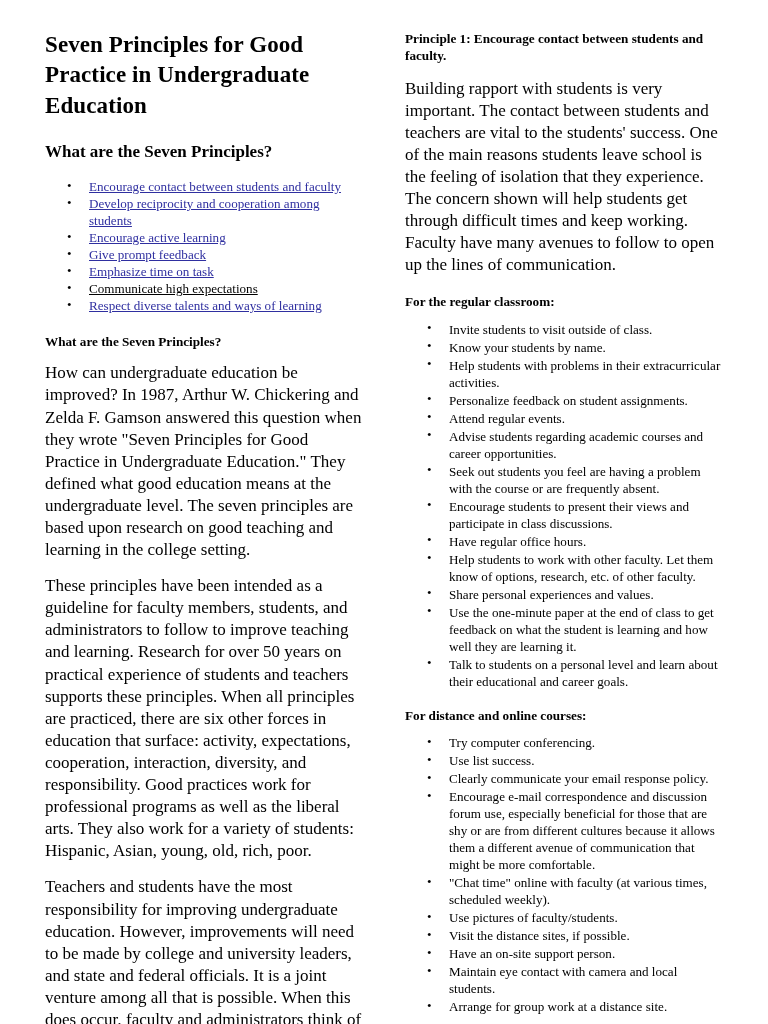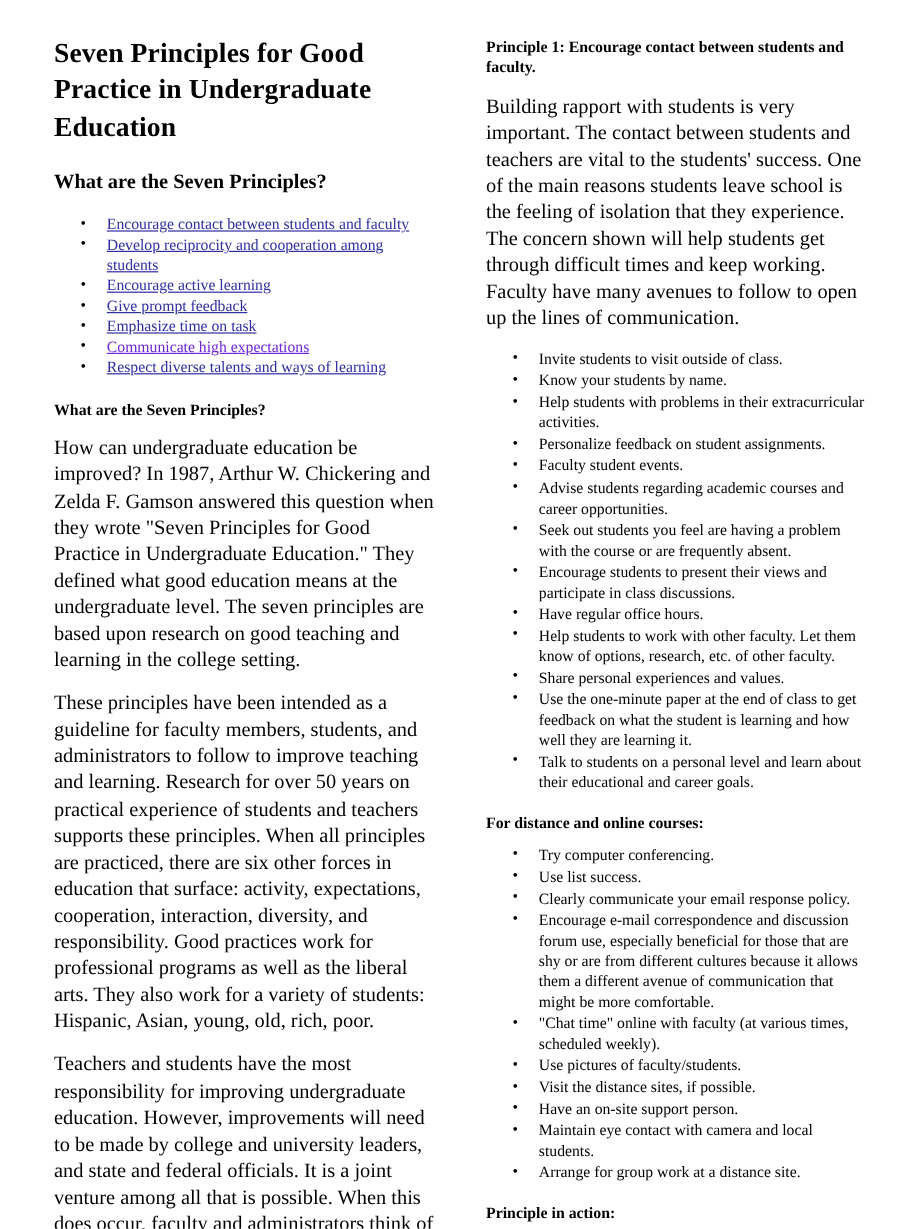--- a/index.html
+++ b/index.html
@@ -150,21 +150,21 @@
         <li>
           <a class="link" href="#" style="color: rgb(47, 47, 160);">Encourage active learning</a>
         </li>
         <li>
           <a class="link" href="#" style="color: rgb(47, 47, 160);">Give prompt feedback</a>
         </li>
         <li>
           <a class="link" href="#" style="color: rgb(47, 47, 160);">Emphasize time on task</a>
         </li>
         <li>
-          <a class="link" href="#" style="color: #6d28d9;">Communicate high expectations</a>
+          <a class="link" href="#" style="color: #000000;">Communicate high expectations</a>
         </li>
         <li>
           <a class="link" href="#" style="color: rgb(47, 47, 160);">Respect diverse talents and ways of learning</a>
         </li>
       </ul>
 
       <div class="spacer-sm"></div>
 
       <h3 class="h3">What are the Seven Principles?</h3>
 
@@ -178,27 +178,28 @@
 
       <hr class="rule" style="border-top-color: rgb(154, 154, 154);">
     </div>
 
     <div class="col">
 
       <h3 class="right-head">Principle 1: Encourage contact between students and faculty.</h3>
 
       <p class="body">Building rapport with students is very important. The contact between students and teachers are vital to the students' success. One of the main reasons students leave school is the feeling of isolation that they experience. The concern shown will help students get through difficult times and keep working. Faculty have many avenues to follow to open up the lines of communication.</p>
 
+      <h4 class="sub-head">For the regular classroom:</h4>
 
       <ul class="bullets">
         <li>Invite students to visit outside of class.</li>
         <li>Know your students by name.</li>
         <li>Help students with problems in their extracurricular activities.</li>
         <li>Personalize feedback on student assignments.</li>
-        <li>Faculty student events.</li>
+        <li>Attend regular events.</li>
         <li>Advise students regarding academic courses and career opportunities.</li>
         <li>Seek out students you feel are having a problem with the course or are frequently absent.</li>
         <li>Encourage students to present their views and participate in class discussions.</li>
         <li>Have regular office hours.</li>
         <li>Help students to work with other faculty. Let them know of options, research, etc. of other faculty.</li>
         <li>Share personal experiences and values.</li>
         <li>Use the one-minute paper at the end of class to get feedback on what the student is learning and how well they are learning it.</li>
         <li>Talk to students on a personal level and learn about their educational and career goals.</li>
       </ul>
 

